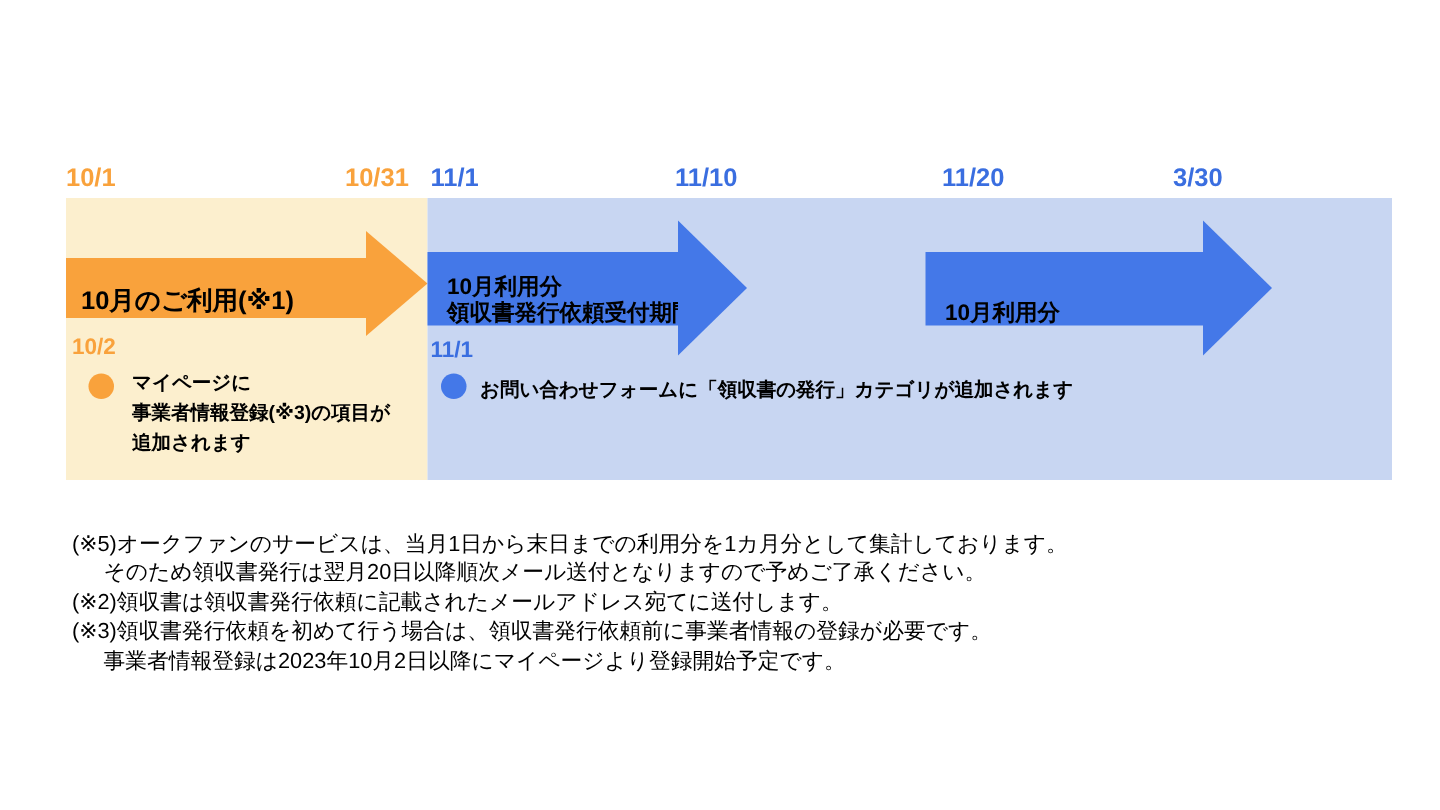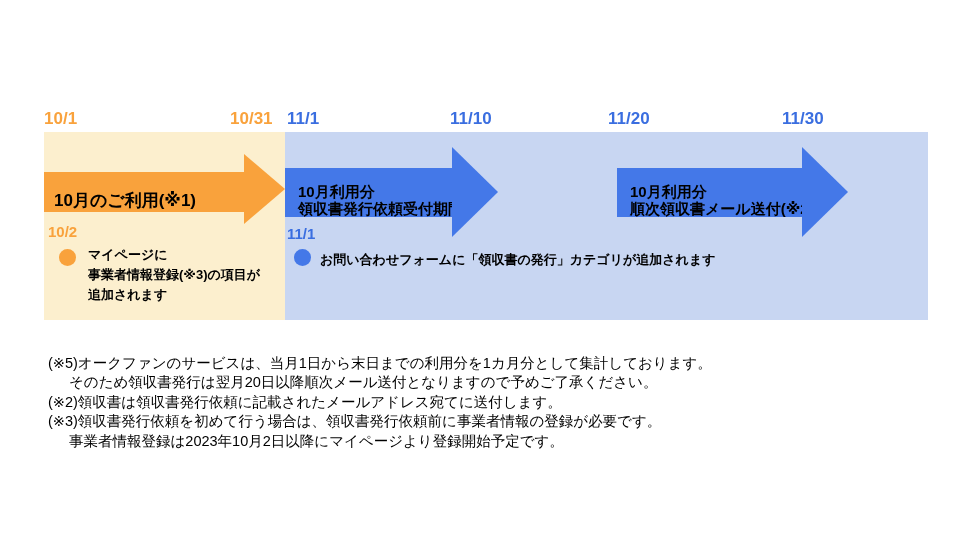--- a/index.html
+++ b/index.html
@@ -53,37 +53,36 @@
 
 <div class="canvas">
 
   <div class="band oct"></div>
   <div class="band nov"></div>
 
   <div class="date oct" style="left:44px">10/1</div>
   <div class="date oct" style="left:230px">10/31</div>
   <div class="date nov" style="left:287px">11/1</div>
   <div class="date nov" style="left:450px">11/10</div>
-  <div class="date nov" style="left:608px">11/20</div>
-  <div class="date nov" style="left:782px">11/30</div>
+  <div class="date nov" style="left:628px">11/20</div>
+  <div class="date nov" style="left:782px">3/30</div>
 
   <div class="arrow-body orange">
     <div class="arrow-label-big">10月のご利用(※1)</div>
   </div>
   <div class="arrow-head orange"></div>
 
   <div class="arrow-body blue a2">
     <div class="arrow-label">10月利用分</div>
     <div class="arrow-label">領収書発行依頼受付期間</div>
   </div>
   <div class="arrow-head blue a2"></div>
 
   <div class="arrow-body blue a3">
     <div class="arrow-label">10月利用分</div>
-    <div class="arrow-label">順次領収書メール送付(※2)</div>
   </div>
   <div class="arrow-head blue a3"></div>
 
   <div class="event-date oct">10/2</div>
   <div class="dot oct"></div>
   <div class="event-text ev1">
     <div>マイページに</div>
     <div>事業者情報登録(※3)の項目が</div>
     <div>追加されます</div>
   </div>

